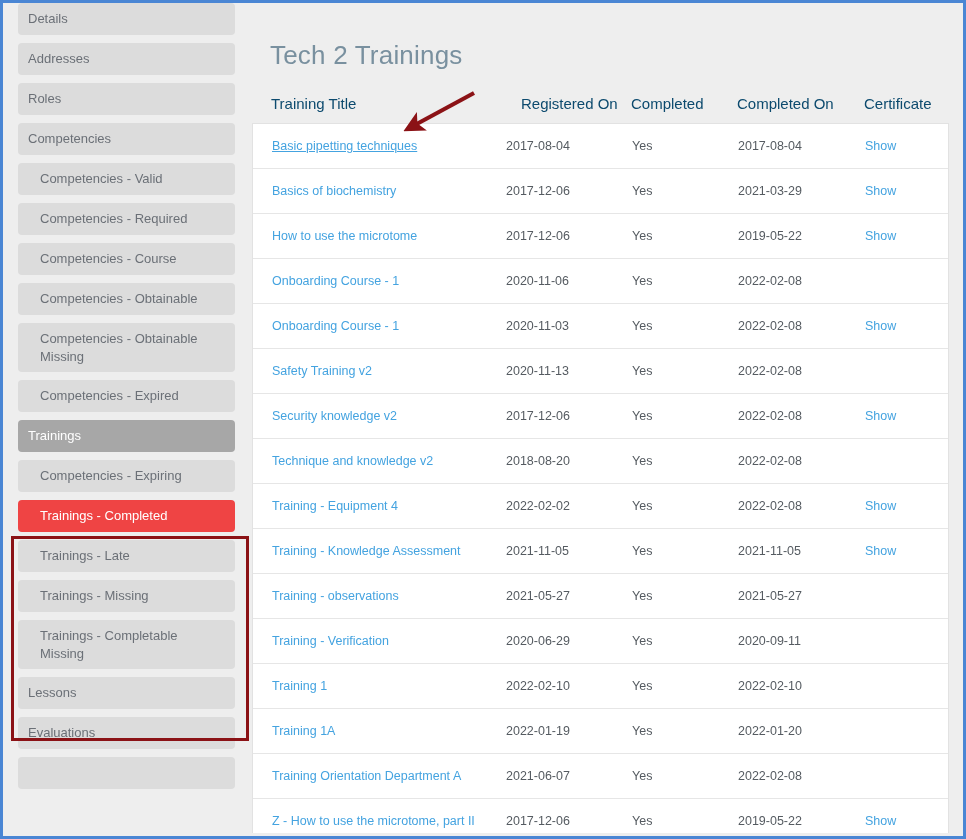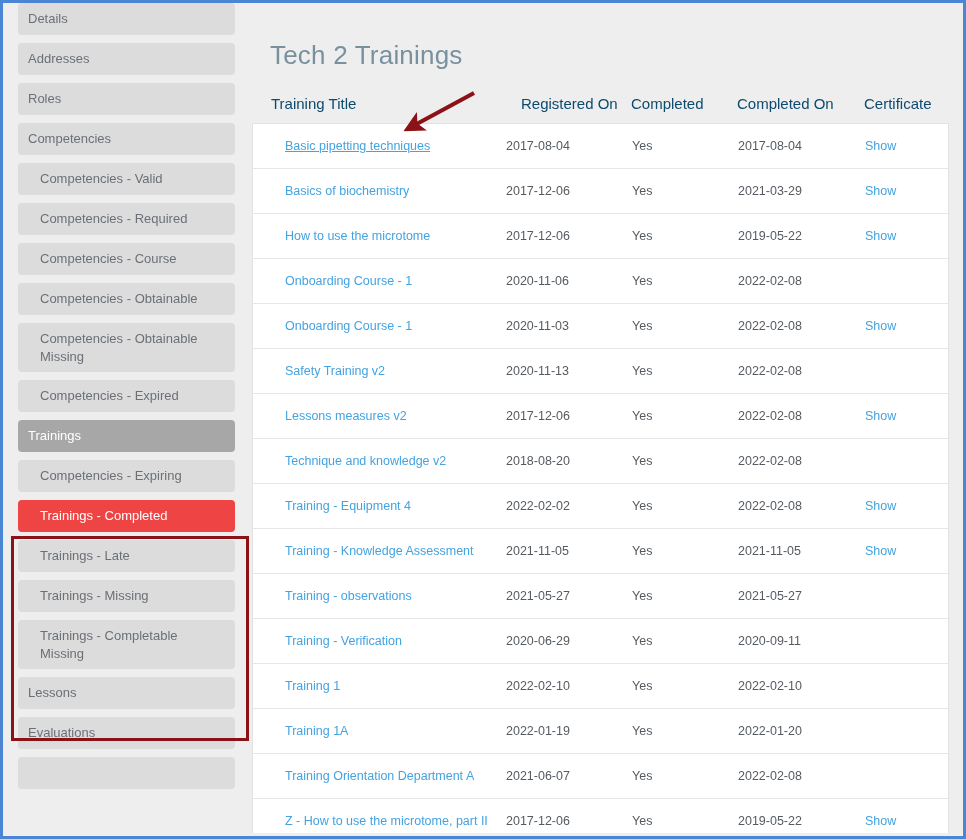--- a/index.html
+++ b/index.html
@@ -135,21 +135,21 @@
     box-sizing: border-box;
   }
   .row:last-child { border-bottom: none; }
   .cell {
     position: absolute;
     top: 15px;
     font-size: 12.5px;
     color: #555b61;
     white-space: nowrap;
   }
-  .cell.c0 { left: 32px; text-align: center; }
+  .cell.c0 { left: 19px; text-align: center; }
   .cell.c1 { left: 253px; }
   .cell.c2 { left: 379px; }
   .cell.c3 { left: 485px; }
   .cell.c4 { left: 612px; }
   a.link {
     color: #44a3e0;
     text-decoration: none;
     cursor: pointer;
   }
   a.link.hovered {
@@ -281,21 +281,21 @@
           <span class="cell c3">2022-02-08</span>
           <a class="cell c4 link">Show</a>
         </div>
         <div class="row">
           <a class="cell c0 link">Safety Training v2</a>
           <span class="cell c1">2020-11-13</span>
           <span class="cell c2">Yes</span>
           <span class="cell c3">2022-02-08</span>
         </div>
         <div class="row">
-          <a class="cell c0 link">Lessons measures v2</a>
+          <a class="cell c0 link">Security knowledge v2</a>
           <span class="cell c1">2017-12-06</span>
           <span class="cell c2">Yes</span>
           <span class="cell c3">2022-02-08</span>
           <a class="cell c4 link">Show</a>
         </div>
         <div class="row">
           <a class="cell c0 link">Technique and knowledge v2</a>
           <span class="cell c1">2018-08-20</span>
           <span class="cell c2">Yes</span>
           <span class="cell c3">2022-02-08</span>

